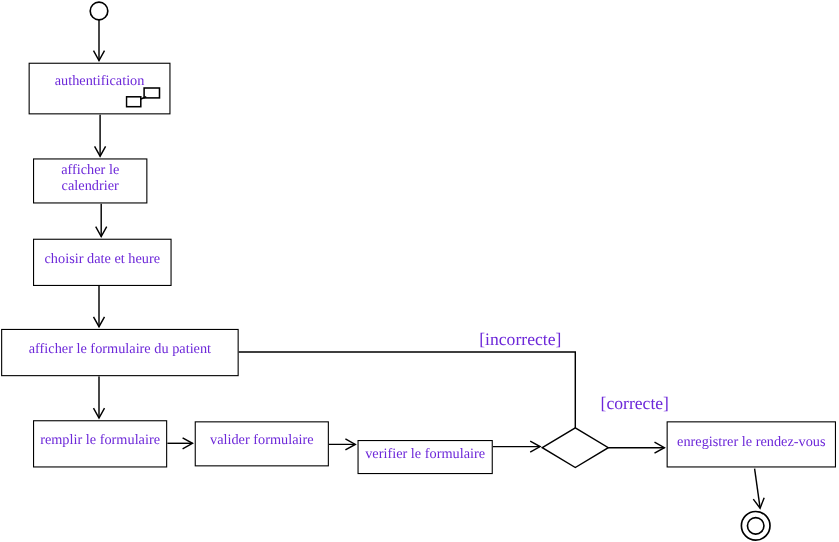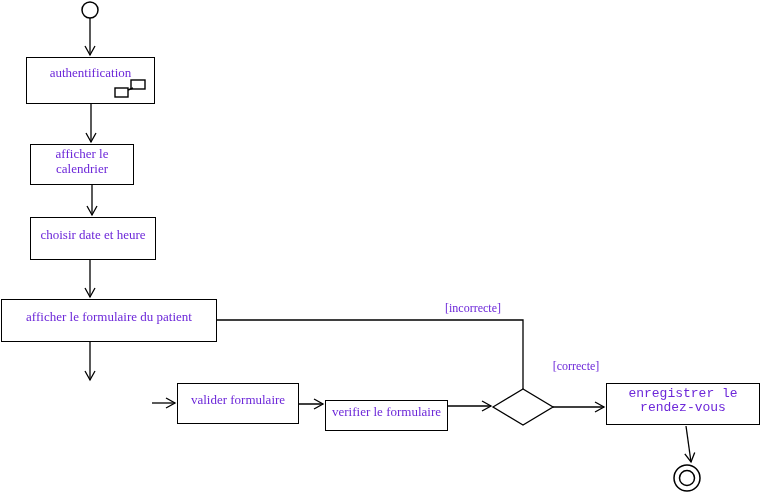--- a/index.html
+++ b/index.html
@@ -25,21 +25,21 @@
     font-size: 13px;
     line-height: 1.1;
     padding: 0 4px 6px 4px;
   }
   .node.top-label {
     align-items: flex-start;
     padding-top: 8px;
   }
   .guard {
     position: absolute;
-    font-size: 12px;
+    font-size: 16px;
     text-align: center;
     white-space: nowrap;
   }
   .subicon {
     position: absolute;
     right: 6px;
     bottom: 3px;
   }
 </style>
 </head>
@@ -90,30 +90,33 @@
   </div>
 
   <div class="node" style="left:30px; top:217px; width:126px; height:43px;">
     <span>choisir date et heure</span>
   </div>
 
   <div class="node" style="left:1px; top:299px; width:216px; height:43px;">
     <span>afficher le formulaire du patient</span>
   </div>
 
+  <div class="node" style="left:30px; top:382px; width:122px; height:43px;">
+    <span>remplir le formulaire</span>
+  </div>
 
   <div class="node" style="left:177px; top:383px; width:122px; height:41px;">
     <span>valider formulaire</span>
   </div>
 
   <div class="node" style="left:325px; top:400px; width:123px; height:31px;">
     <span>verifier le formulaire</span>
   </div>
 
-  <div class="node" style="left:606px; top:383px; width:154px; height:42px;font-family:Liberation Mono, monospace;">
+  <div class="node" style="left:606px; top:383px; width:154px; height:42px;">
     <span>enregistrer le rendez-vous</span>
   </div>
 
   <div class="guard" style="left:430px; top:301px; width:86px;">[incorrecte]</div>
 
   <div class="guard" style="left:546px; top:359px; width:60px;">[correcte]</div>
 
 </div>
 
 </body></html>

